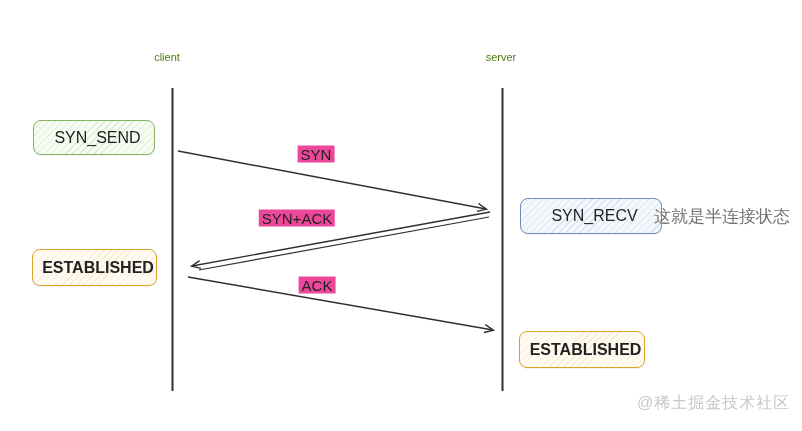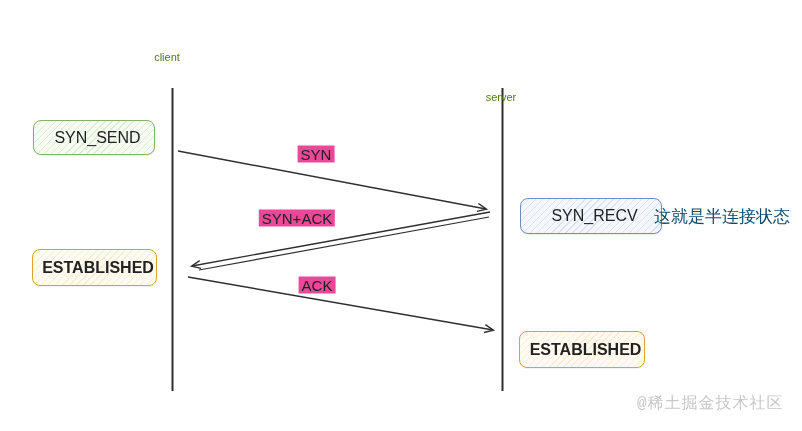--- a/index.html
+++ b/index.html
@@ -60,29 +60,28 @@
   }
   .hatch-orange {
     background-image: repeating-linear-gradient(135deg,
       rgba(217,164,39,0.16) 0px, rgba(217,164,39,0.16) 1px,
       transparent 1px, transparent 5px);
     font-weight: bold;
   }
   .annotation {
     transform: translateY(-50%);
     font-size: 17px;
-    color: #0c4a6e;
+    color: #737373;
     white-space: nowrap;
   }
   .watermark {
     font-size: 16px;
     color: #c7c7c7;
     letter-spacing: 1px;
     white-space: nowrap;
-    font-family: Liberation Mono, monospace;
   }
 </style>
 </head>
 <body>
 
 <div class="canvas">
 
   <svg width="802" height="431" viewBox="0 0 802 431">
     <defs>
       <marker id="arrowR" markerWidth="14" markerHeight="12" refX="9.5" refY="5" orient="auto" markerUnits="userSpaceOnUse">
@@ -96,21 +95,21 @@
     <line x1="178" y1="151" x2="486" y2="209" stroke="#2f2f2f" stroke-width="1.4" marker-end="url(#arrowR)"></line>
 
     <line x1="490" y1="212" x2="192" y2="266" stroke="#2f2f2f" stroke-width="1.3" marker-end="url(#arrowR)"></line>
     <line x1="489" y1="217" x2="199" y2="270" stroke="#2f2f2f" stroke-width="1.2"></line>
 
     <line x1="188" y1="277" x2="493" y2="330" stroke="#2f2f2f" stroke-width="1.4" marker-end="url(#arrowR)"></line>
   </svg>
 
   <div class="abs lifeline-label" style="left:167px; top:57px;">client</div>
 
-  <div class="abs lifeline-label" style="left:501px; top:57px;margin-top:40px;">server</div>
+  <div class="abs lifeline-label" style="left:501px; top:57px;">server</div>
 
   <div class="abs state-box hatch-green" style="left: 33px; top: 120px; width: 122px; height: 35px; border-color: rgb(130, 179, 102); background-color: rgb(247, 252, 243);">
     <span>SYN_SEND</span>
   </div>
 
   <div class="abs state-box hatch-orange" style="left: 32px; top: 249px; width: 125px; height: 37px; border-color: rgb(217, 164, 39); background-color: rgb(255, 251, 242);">
     <span>ESTABLISHED</span>
   </div>
 
   <div class="abs state-box hatch-blue" style="left: 520px; top: 198px; width: 142px; height: 36px; border-color: rgb(108, 142, 191); background-color: rgb(244, 248, 253);">

